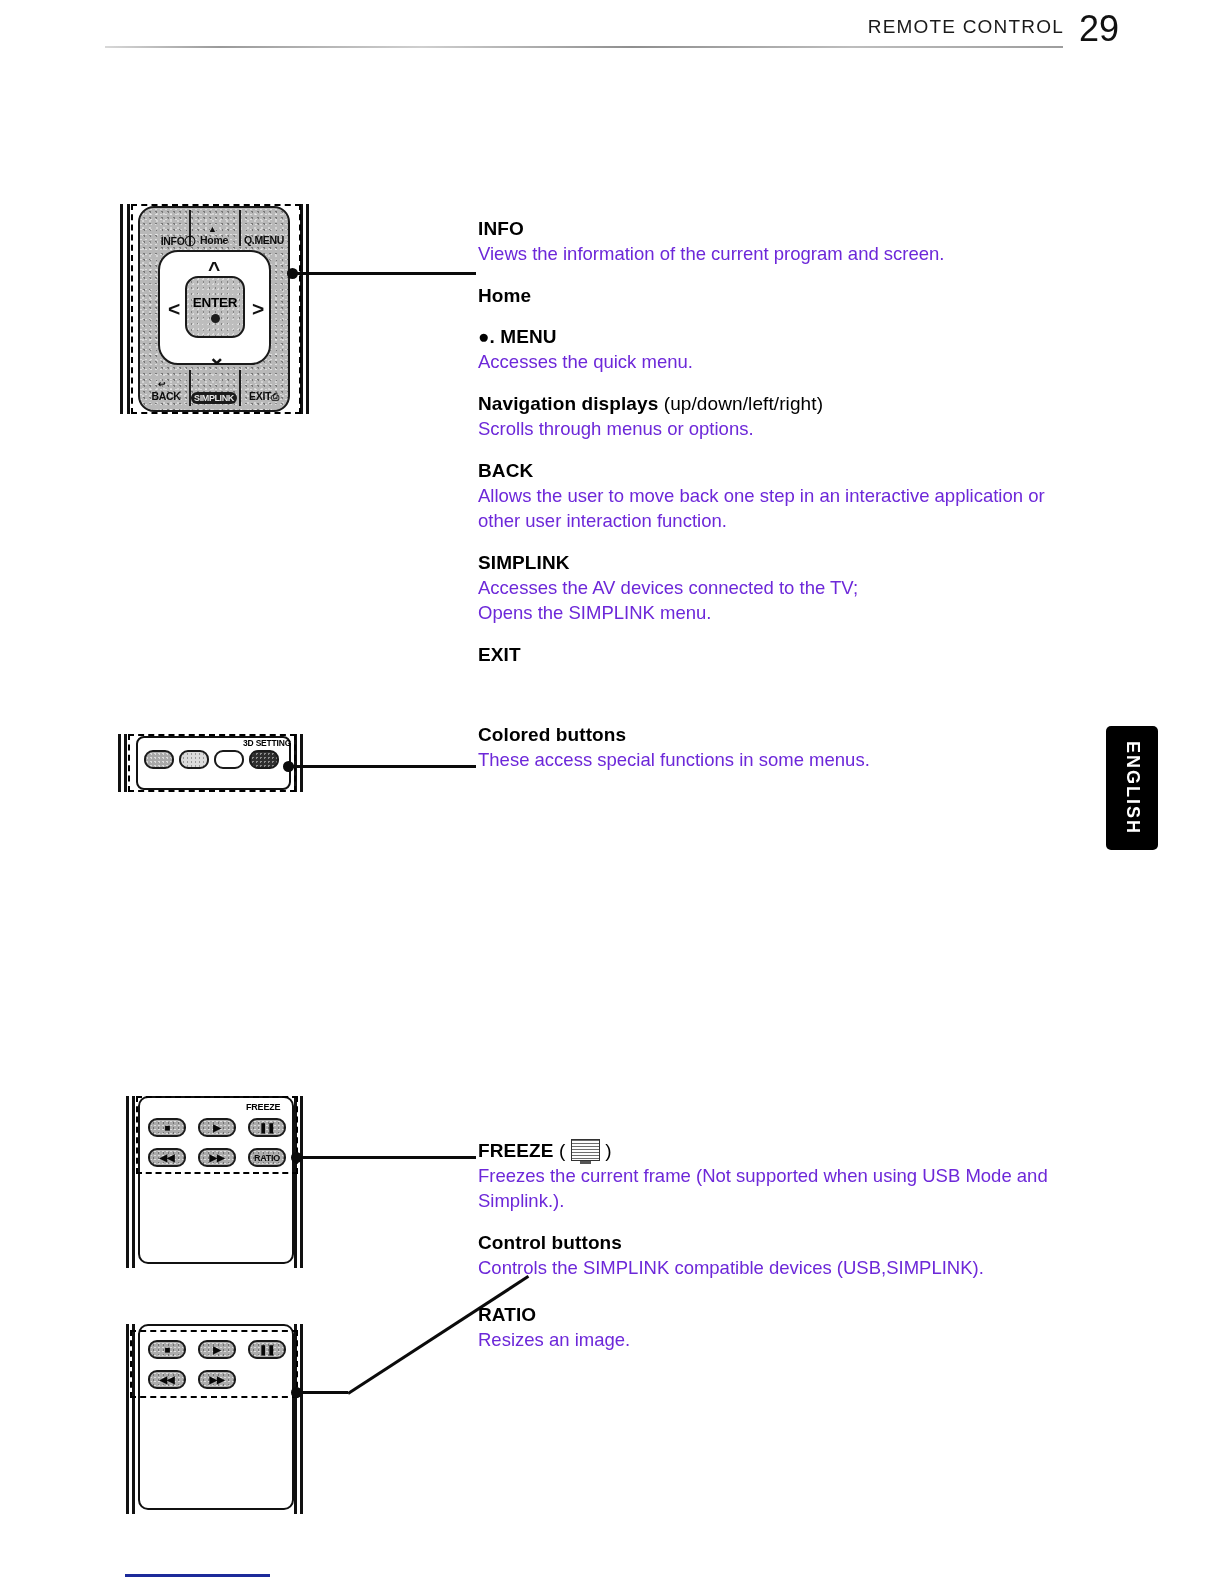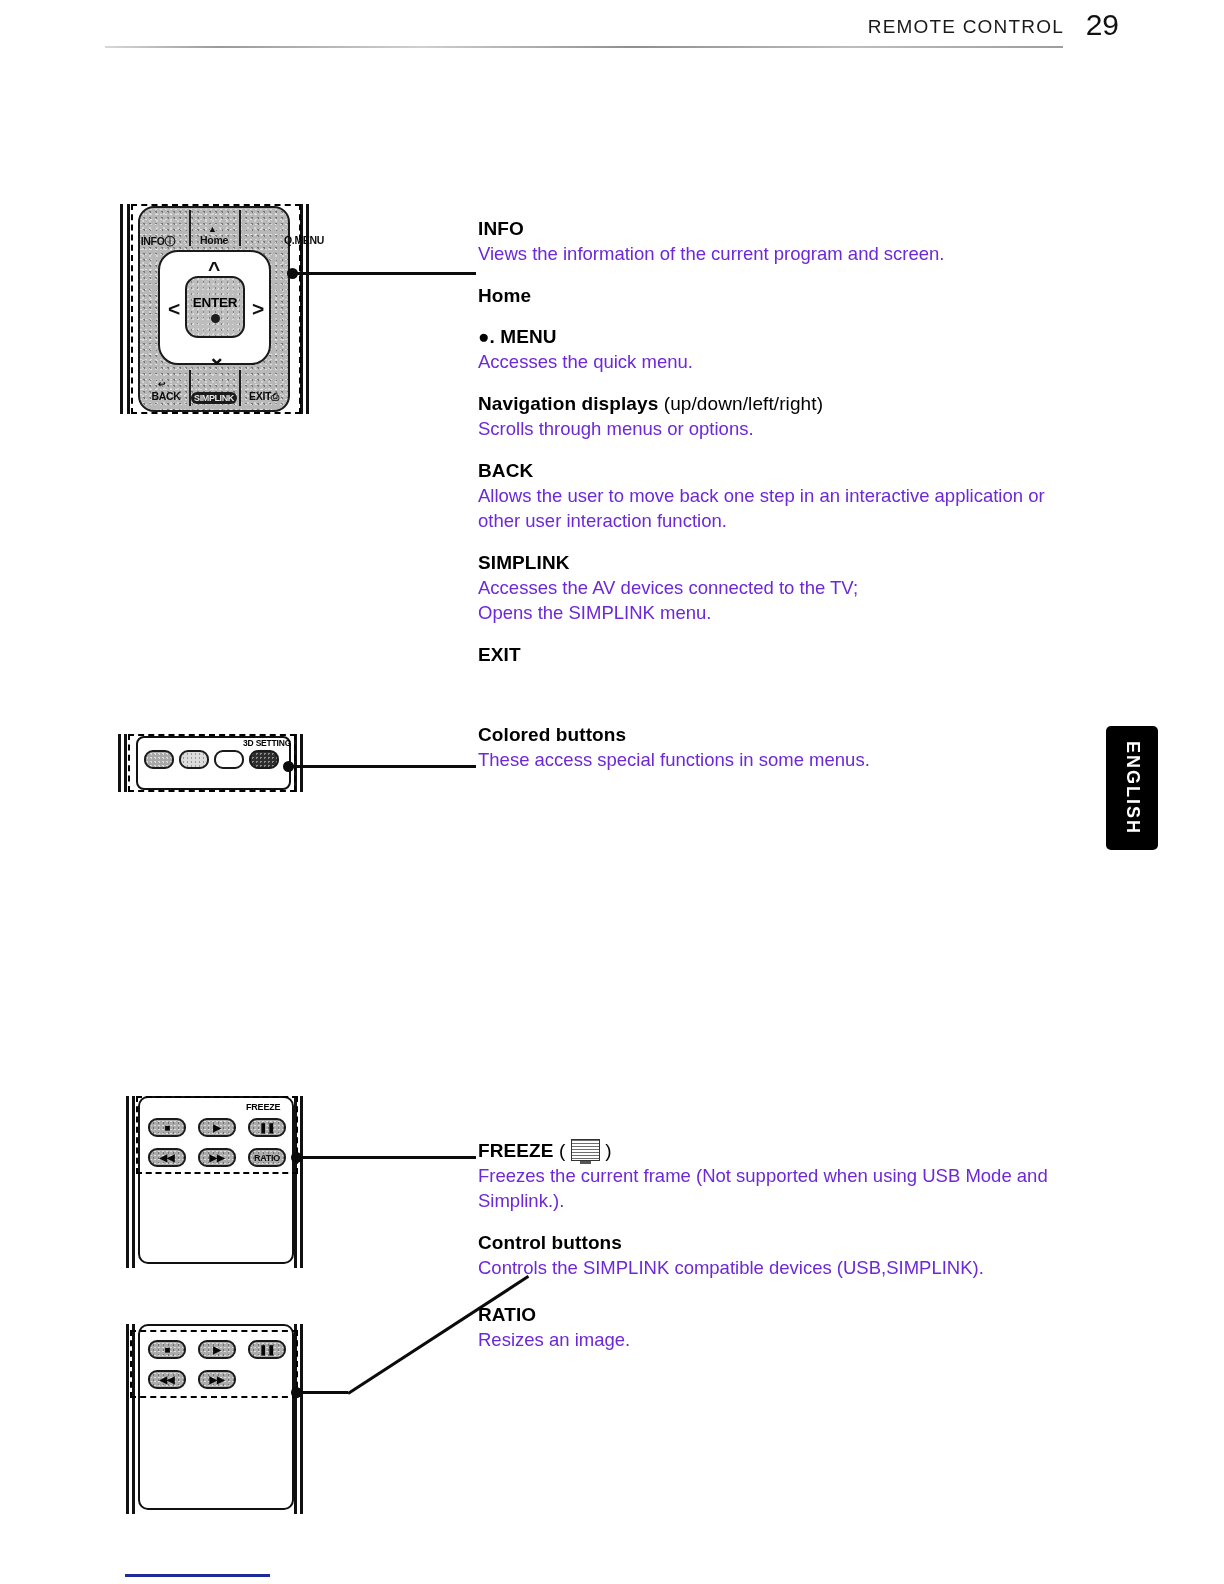--- a/index.html
+++ b/index.html
@@ -28,21 +28,21 @@
     font-size: 19px;
     letter-spacing: 1.2px;
     color: #1a1a1a;
     font-weight: 400;
     white-space: nowrap;
   }
   .header-page-no {
     position: absolute;
     top: 8px;
     right: 105px;
-    font-size: 30px;
+    font-size: 36px;
     color: #111;
     font-weight: 400;
     letter-spacing: 0px;
   }
   .header-rule {
     position: absolute;
     left: 105px;
     top: 46px;
     width: 958px;
     height: 2px;
@@ -339,28 +339,28 @@
 
     <div class="navpad-body"></div>
     <div class="navpad-inner"></div>
 
     <div class="np-sep" style="left:69px; top:12px; height:36px;"></div>
     <div class="np-sep" style="left:119px; top:12px; height:36px;"></div>
 
     <div class="np-sep" style="left:69px; top:172px; height:36px;"></div>
     <div class="np-sep" style="left:119px; top:172px; height:36px;"></div>
 
-    <div class="np-label" style="position:absolute; left:16px; top:36px; width:44px;">
+    <div class="np-label" style="position:absolute; left:36px; top:36px; width:44px;">
       <span>INFO</span><span style="font-size:11px;">ⓘ</span>
     </div>
     <div class="np-label" style="position:absolute; left:72px; top:36px; width:44px;">
       <span class="house-ico" style="left:16px; top:-9px;">▲</span>
       <span>Home</span>
     </div>
-    <div class="np-label" style="position:absolute; left:120px; top:36px; width:48px;margin-left:40px;">
+    <div class="np-label" style="position:absolute; left:120px; top:36px; width:48px;">
       <span>Q.MENU</span>
     </div>
 
     <div class="nav-arrow" style="left:88px; top:60px;">^</div>
     <div class="nav-arrow" style="left:88px; top:148px;">⌄</div>
     <div class="nav-arrow" style="left:48px; top:100px;">&lt;</div>
     <div class="nav-arrow" style="left:132px; top:100px;">&gt;</div>
 
     <div class="enter-btn">
       <b>ENTER</b>

